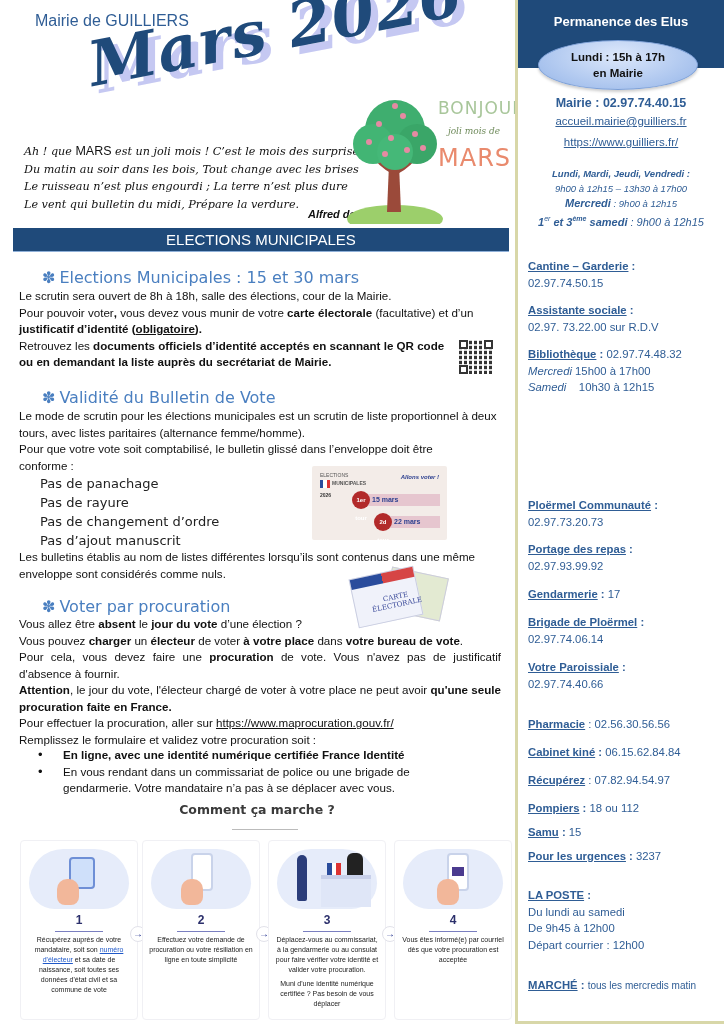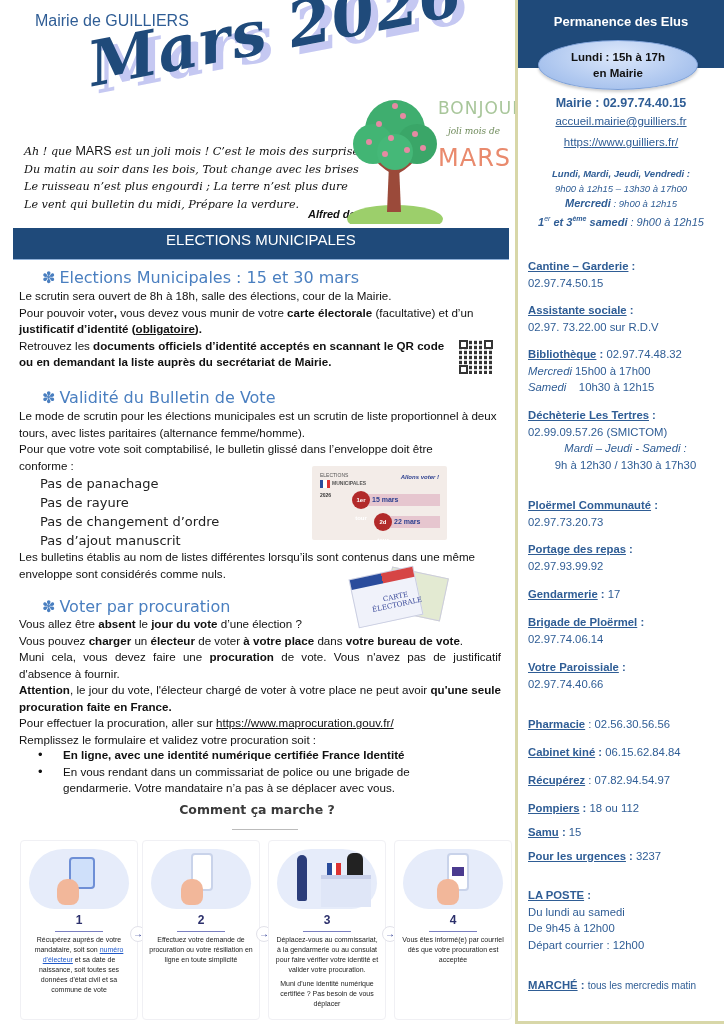--- a/index.html
+++ b/index.html
@@ -14,21 +14,21 @@
     text-shadow: 6px 8px 0 #c5c8f2; white-space: nowrap; }
   .poem { position: absolute; left: 24px; top: 143px; font-family: "DejaVu Serif", serif; font-style: italic; font-size: 11.2px; line-height: 17.5px; color: #111; }
   .poem .caps { font-family: "Liberation Sans", sans-serif; font-style: normal; font-size: 12.5px; }
   .poem-author { position: absolute; left: 308px; top: 208px; font-size: 11px; font-weight: bold; font-style: italic; color: #111; }
   .tree { position: absolute; left: 345px; top: 94px; width: 100px; height: 130px; }
   .bonjour { position: absolute; left: 438px; top: 98px; text-align: center; width: 72px; }
   .bonjour .b1 { font-size: 17px; color: #a8c69a; letter-spacing: 1px; font-family: "DejaVu Sans", sans-serif; }
   .bonjour .b2 { font-family: "DejaVu Serif", serif; font-style: italic; font-size: 9px; color: #6e8a5a; margin-top: 8px; }
   .bonjour .b3 { font-size: 24px; color: #e98a6d; margin-top: 8px; font-family: "DejaVu Sans", sans-serif; letter-spacing: 1px; }
 
-  .section-banner { position: absolute; left: 13px; top: 228px; width: 496px; height: 32px; background: #1f4a7a;
+  .section-banner { position: absolute; left: 13px; top: 228px; width: 496px; height: 24px; background: #1f4a7a;
     color: #fff; font-size: 15px; text-align: center; line-height: 24px; border-bottom: 1px solid #8fb0d8; }
 
   .h2 { position: absolute; left: 42px; font-size: 16px; color: #4a7fc0; font-family: "DejaVu Sans", sans-serif; }
   .h2 .flower { color: #4a7fc0; margin-right: 4px; }
   .para { position: absolute; left: 19px; width: 482px; font-size: 11.6px; line-height: 16.5px; color: #111; }
   .para b { font-weight: bold; }
   .para u { text-decoration: underline; }
   .justify { text-align: justify; }
 
   .rules { position: absolute; left: 40px; top: 474px; font-family: "DejaVu Sans", sans-serif; font-size: 13px; line-height: 19px; color: #222; }
@@ -184,21 +184,21 @@
         <div class="top"></div>
         <div class="txt">CARTE ÉLECTORALE</div>
       </div>
   </div>
   <div class="h2" style="top:597px;">
     <span class="flower">✽</span><span>Voter par procuration</span>
   </div>
   <div class="para justify" style="top:616px;">
     <div><span>Vous allez être </span><b>absent</b><span> le </span><b>jour du vote</b><span> d’une élection ?</span></div>
     <div><span>Vous pouvez </span><b>charger</b><span> un </span><b>électeur</b><span> de voter </span><b>à votre place</b><span> dans </span><b>votre bureau de vote</b><span>.</span></div>
-    <div><span>Muni cela, vous devez faire une </span><b>procuration</b><span> de vote. Vous n'avez pas de justificatif d'absence à fournir.</span></div>
+    <div><span>Pour cela, vous devez faire une </span><b>procuration</b><span> de vote. Vous n'avez pas de justificatif d'absence à fournir.</span></div>
     <div><b>Attention</b><span>, le jour du vote, l'électeur chargé de voter à votre place ne peut avoir </span><b>qu'une seule procuration faite en France.</b></div>
     <div><span>Pour effectuer la procuration, aller sur </span><u>https://www.maprocuration.gouv.fr/</u></div>
     <div>Remplissez le formulaire et validez votre procuration soit :</div>
   </div>
   <ul class="bullets">
     <li><b>En ligne, avec une identité numérique certifiée France Identité</b></li>
     <li>En vous rendant dans un commissariat de police ou une brigade de gendarmerie. Votre mandataire n’a pas à se déplacer avec vous.</li>
   </ul>
 
   <div class="comment-title">Comment ça marche ?</div>
@@ -283,26 +283,20 @@
   </div>
   <div class="info" style="top:302px;">
     <span class="k">Assistante sociale</span><b> :</b><br>
     <span>02.97. 73.22.00 sur  R.D.V</span>
   </div>
   <div class="info" style="top:346px;">
     <span class="k">Bibliothèque</span><b> : </b><span>02.97.74.48.32</span><br>
     <i>Mercredi</i><span> 15h00 à 17h00</span><br>
     <i>Samedi</i><span style="white-space:pre">    10h30 à 12h15</span>
   </div>
-  <div class="info" style="top:407px;">
-    <span class="k">Déchèterie Les Tertres</span><b> :</b><br>
-    <span>02.99.09.57.26 (SMICTOM)</span><br>
-    <i class="center">Mardi – Jeudi - Samedi :</i>
-    <span class="center">9h à 12h30 / 13h30 à 17h30</span>
-  </div>
   <div class="info" style="top:497px;">
     <span class="k">Ploërmel Communauté</span><b> :</b><br>
     <span>02.97.73.20.73</span>
   </div>
   <div class="info" style="top:541px;">
     <span class="k">Portage des repas</span><b> :</b><br>
     <span>02.97.93.99.92</span>
   </div>
   <div class="info" style="top:586px;">
     <span class="k">Gendarmerie</span><b> : </b><span>17</span>

